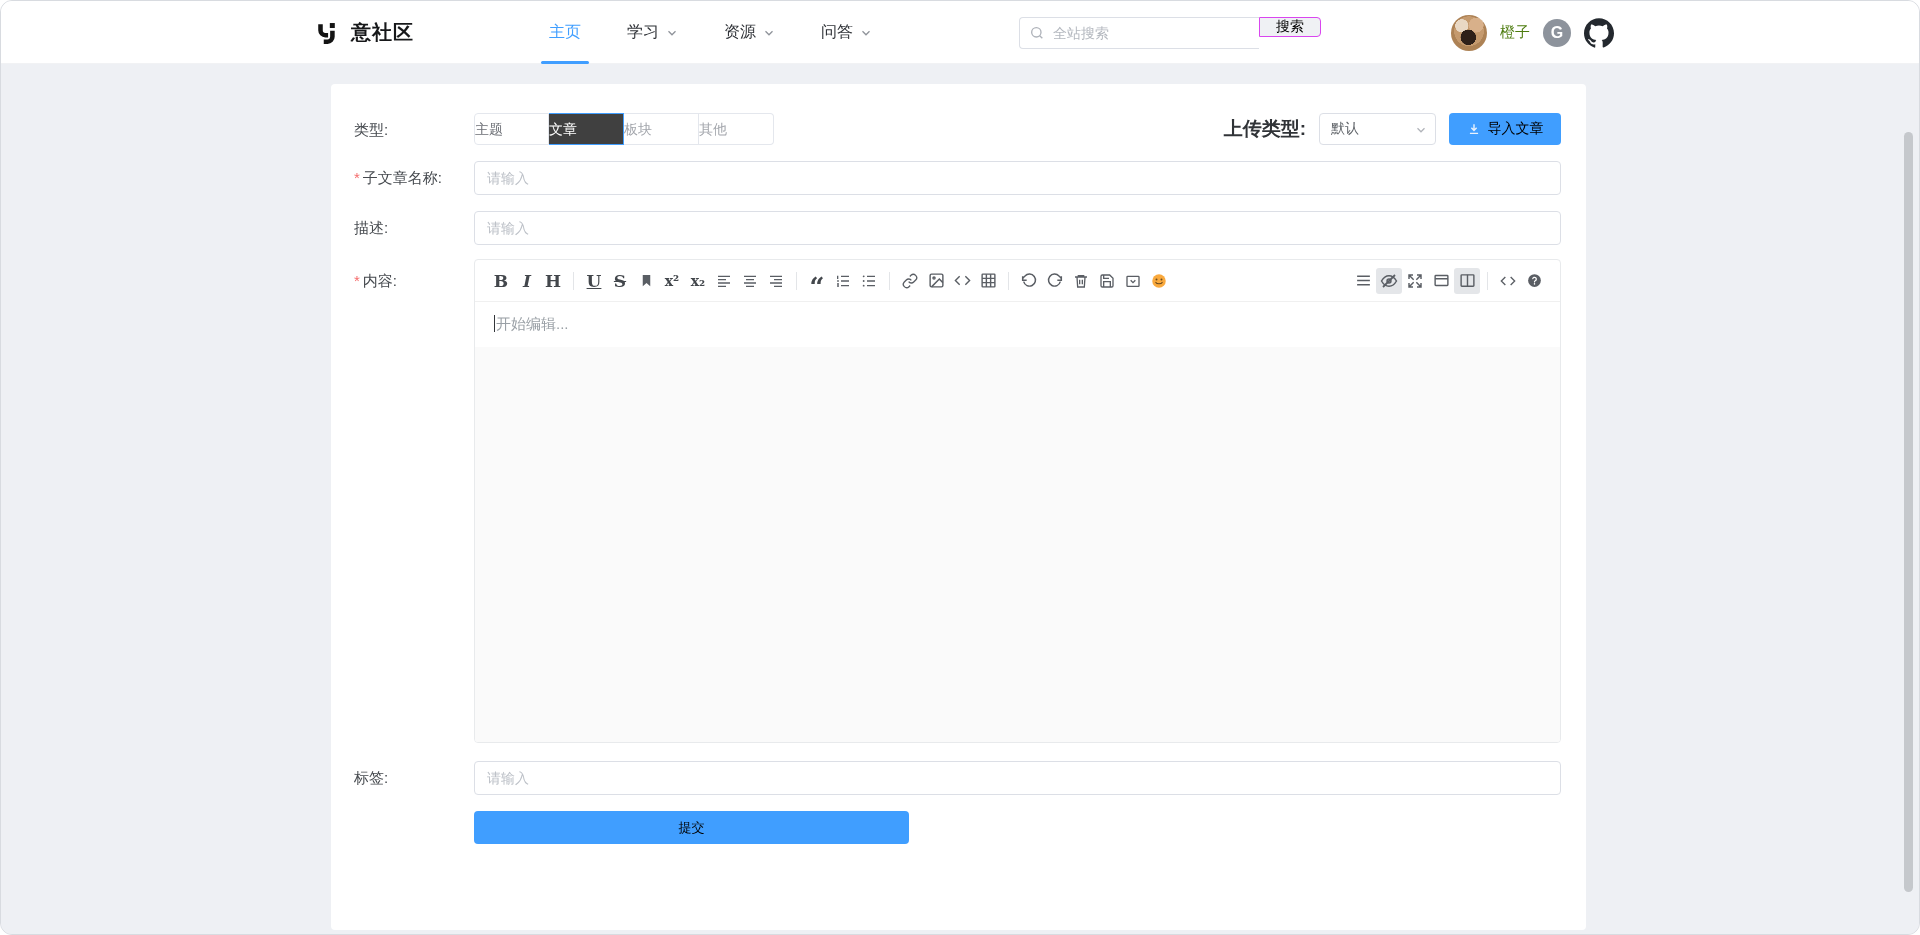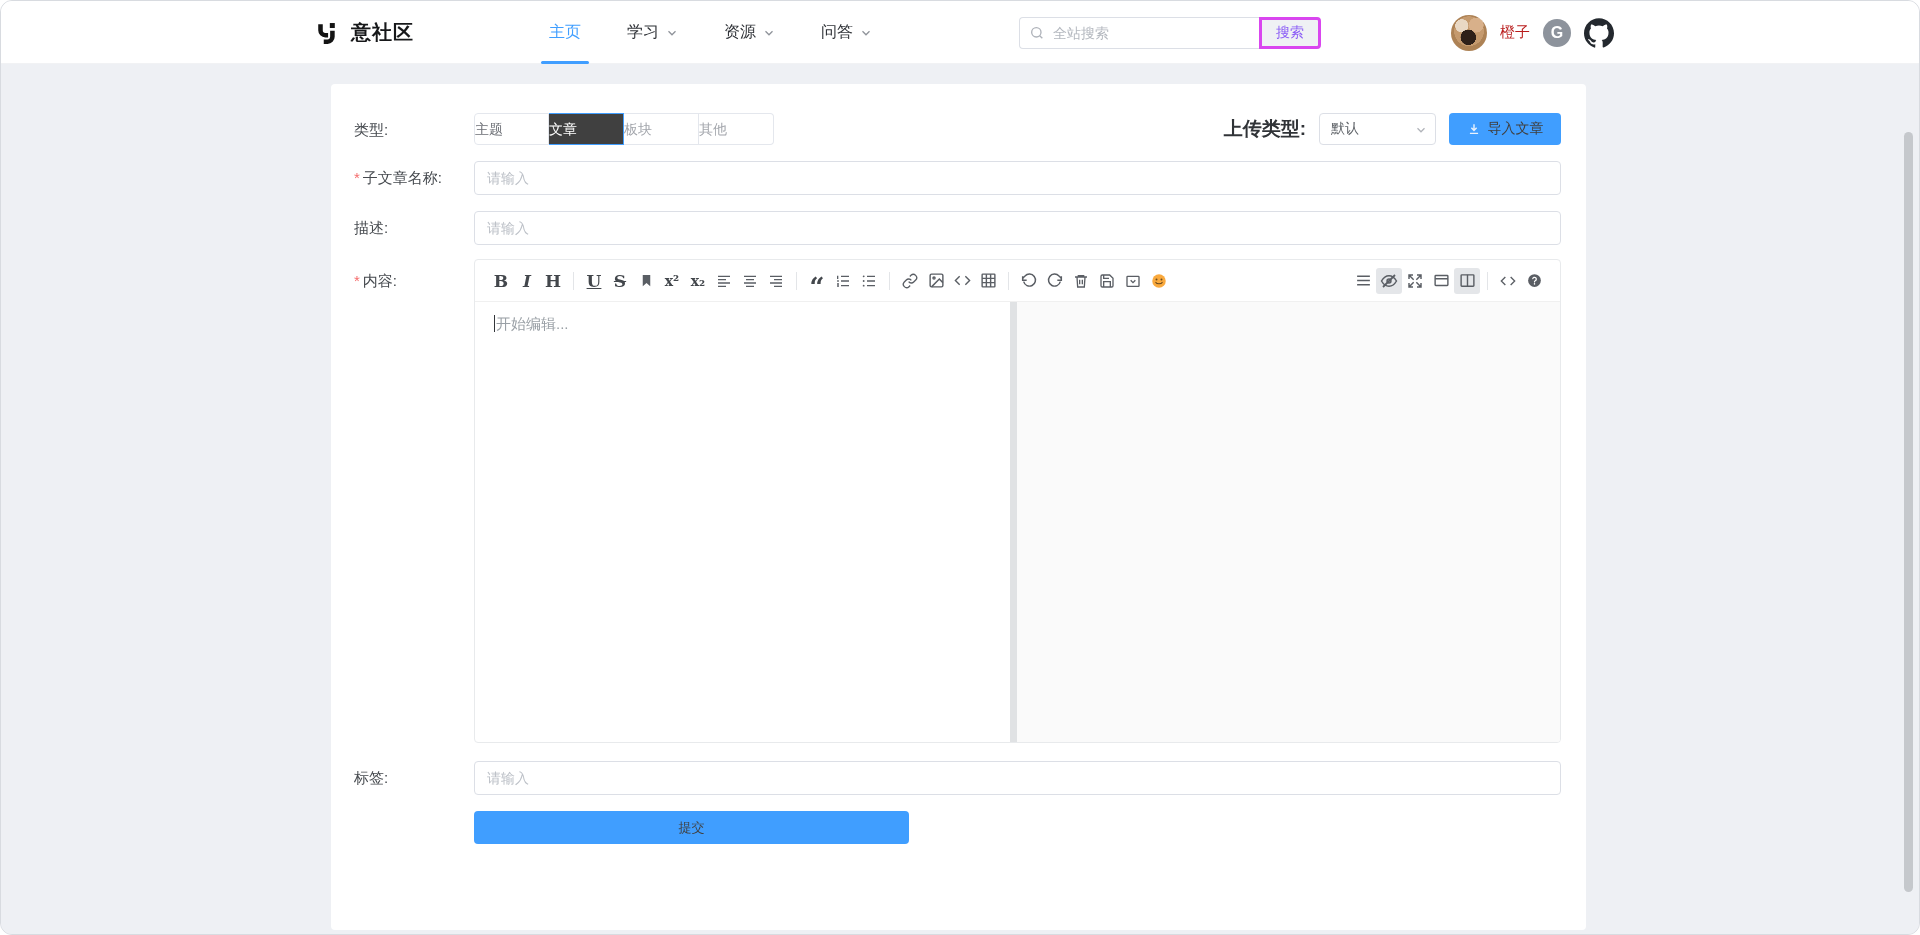--- a/index.html
+++ b/index.html
@@ -20,31 +20,31 @@
   .nav-item.active::after { content:""; position:absolute; left:-8px; right:-8px; bottom:0;
                             height:3px; background:#409eff; border-radius:2px; }
 
   .searchbar { position:absolute; left:1018px; top:16px; height:32px; display:flex; width:302px; }
   .search-input-wrap { position:relative; flex:1; }
   .search-input-wrap svg { position:absolute; left:10px; top:8px; }
   .search-input { width:100%; height:32px; border:1px solid #dcdfe6; border-right:none;
                   border-radius:4px 0 0 4px; padding:0 10px 0 33px; font-size:14px; color:#ef4444;
                   outline:none; font-family:inherit; }
   .search-input::placeholder { color:#b4b8bf; }
-  .search-btn { width:62px; height:32px; border:3px solid #d946ef; background:#eff1f4;
-                color:#8b5cf6; font-size:14px; border-radius:0 4px 4px 0; cursor:pointer; font-family:inherit; }
+  .search-btn { width:62px; height:20px; border:1px solid #d946ef; background:#eff1f4;
+                color:#000000; font-size:14px; border-radius:0 4px 4px 0; cursor:pointer; font-family:inherit; }
 
   .userarea { position:absolute; right:305px; top:0; height:63px; display:flex; align-items:center; gap:13px; }
   .avatar { width:36px; height:36px; border-radius:50%; cursor:pointer;
             background:
               radial-gradient(circle at 48% 62%, #2e2019 0 26%, rgba(0,0,0,0) 27%),
               radial-gradient(circle at 30% 30%, #e9d8c4 0 18%, rgba(0,0,0,0) 19%),
               radial-gradient(circle at 70% 28%, #d8b08a 0 20%, rgba(0,0,0,0) 21%),
               radial-gradient(circle at 50% 45%, #c59a6e 0 55%, #ad8255 56%); }
-  .username { font-size:15px; color:#b91c1c; cursor:pointer; }
+  .username { font-size:15px; color:#4d7c0f; cursor:pointer; }
   .gitee-badge { width:28px; height:28px; border-radius:50%; background:#8d939c; color:#fff;
                  display:flex; align-items:center; justify-content:center; font-size:16px;
                  font-weight:700; cursor:pointer; }
 
   
   .page { position:absolute; top:63px; left:0; right:0; bottom:0; background:#eef0f4; }
   .card { position:absolute; left:330px; top:20px; width:1255px; height:846px; background:#fff; border-radius:4px; }
   .form-row { position:absolute; left:23px; right:25px; display:flex; align-items:flex-start; }
   .row-label { width:120px; flex:none; font-size:15px; color:#45494e; padding-top:8px; }
   .req { color:#f56c6c; margin-right:3px; }
@@ -59,21 +59,21 @@
   .seg:last-child { border-radius:0 4px 4px 0; }
   .seg.muted { color:#a3a6ac; }
   .seg.selected { background:#404040; border-color:#409eff; color:#fff; }
   .upload-group { margin-left:auto; display:flex; align-items:center; gap:13px; }
   .upload-label { font-size:19px; font-weight:700; color:#303337; }
   .select-box { position:relative; width:117px; height:32px; border:1px solid #dcdfe6; border-radius:4px;
                 display:flex; align-items:center; padding:0 26px 0 11px; font-size:14px; color:#5f6368;
                 cursor:pointer; background:#fff; }
   .select-box .chev { position:absolute; right:8px; top:10px; color:#b1b4ba; }
   .btn-primary { display:flex; align-items:center; justify-content:center; gap:7px;
-                 background:#409eff; color:#404040; border:none; border-radius:4px; font-size:14px;
+                 background:#409eff; color:#000000; border:none; border-radius:4px; font-size:14px;
                  cursor:pointer; font-family:inherit; }
   .import-btn { width:112px; height:32px; }
 
   
   .row-name { top:77px; } .row-desc { top:127px; } .row-tags { top:677px; }
   .text-input { flex:1; height:34px; border:1px solid #dcdfe6; border-radius:4px; padding:0 12px;
                 font-size:14px; color:#8b5cf6; outline:none; font-family:inherit; }
   .text-input::placeholder { color:#bcc0c7; }
 
   
@@ -83,21 +83,21 @@
   .ed-toolbar { height:42px; display:flex; align-items:center; padding:0 13px; border-bottom:1px solid #f0f0f0; }
   .tb-icon { min-width:26px; height:26px; display:flex; align-items:center; justify-content:center;
              color:#5a5e64; border-radius:3px; cursor:pointer; }
   .tb-icon.active { background:#e4e6e9; }
   .tb-letter { font-family:"DejaVu Serif","Liberation Serif",serif; font-size:17px; font-weight:600; color:#43474c; }
   .tb-letter.it { font-style:italic; } .tb-letter.un { text-decoration:underline; }
   .tb-letter.st { text-decoration:line-through; }
   .tb-letter.quote { font-size:26px; line-height:10px; padding-top:12px; }
   .tb-divider { width:1px; height:18px; background:#e3e5e8; margin:0 7px; flex:none; }
   .tb-spacer { flex:1; }
-  .ed-body { display:flex; height:440px; }
+  .ed-body { display:flex; height:440px;flex-direction:column; }
   .pane-edit { width:535px; flex:none; padding:13px 19px; font-size:15px; color:#9aa0a6; cursor:text; }
   .caret { display:inline-block; width:1px; height:17px; background:#33363a; vertical-align:-3px; margin-right:1px; }
   .split-divider { width:7px; flex:none; background:#e0e2e4; cursor:col-resize; }
   .pane-preview { flex:1; background:#fafafa; }
 
   
   .row-submit { top:727px; }
   .submit-btn { width:435px; height:33px; font-size:13px; }
 
   

